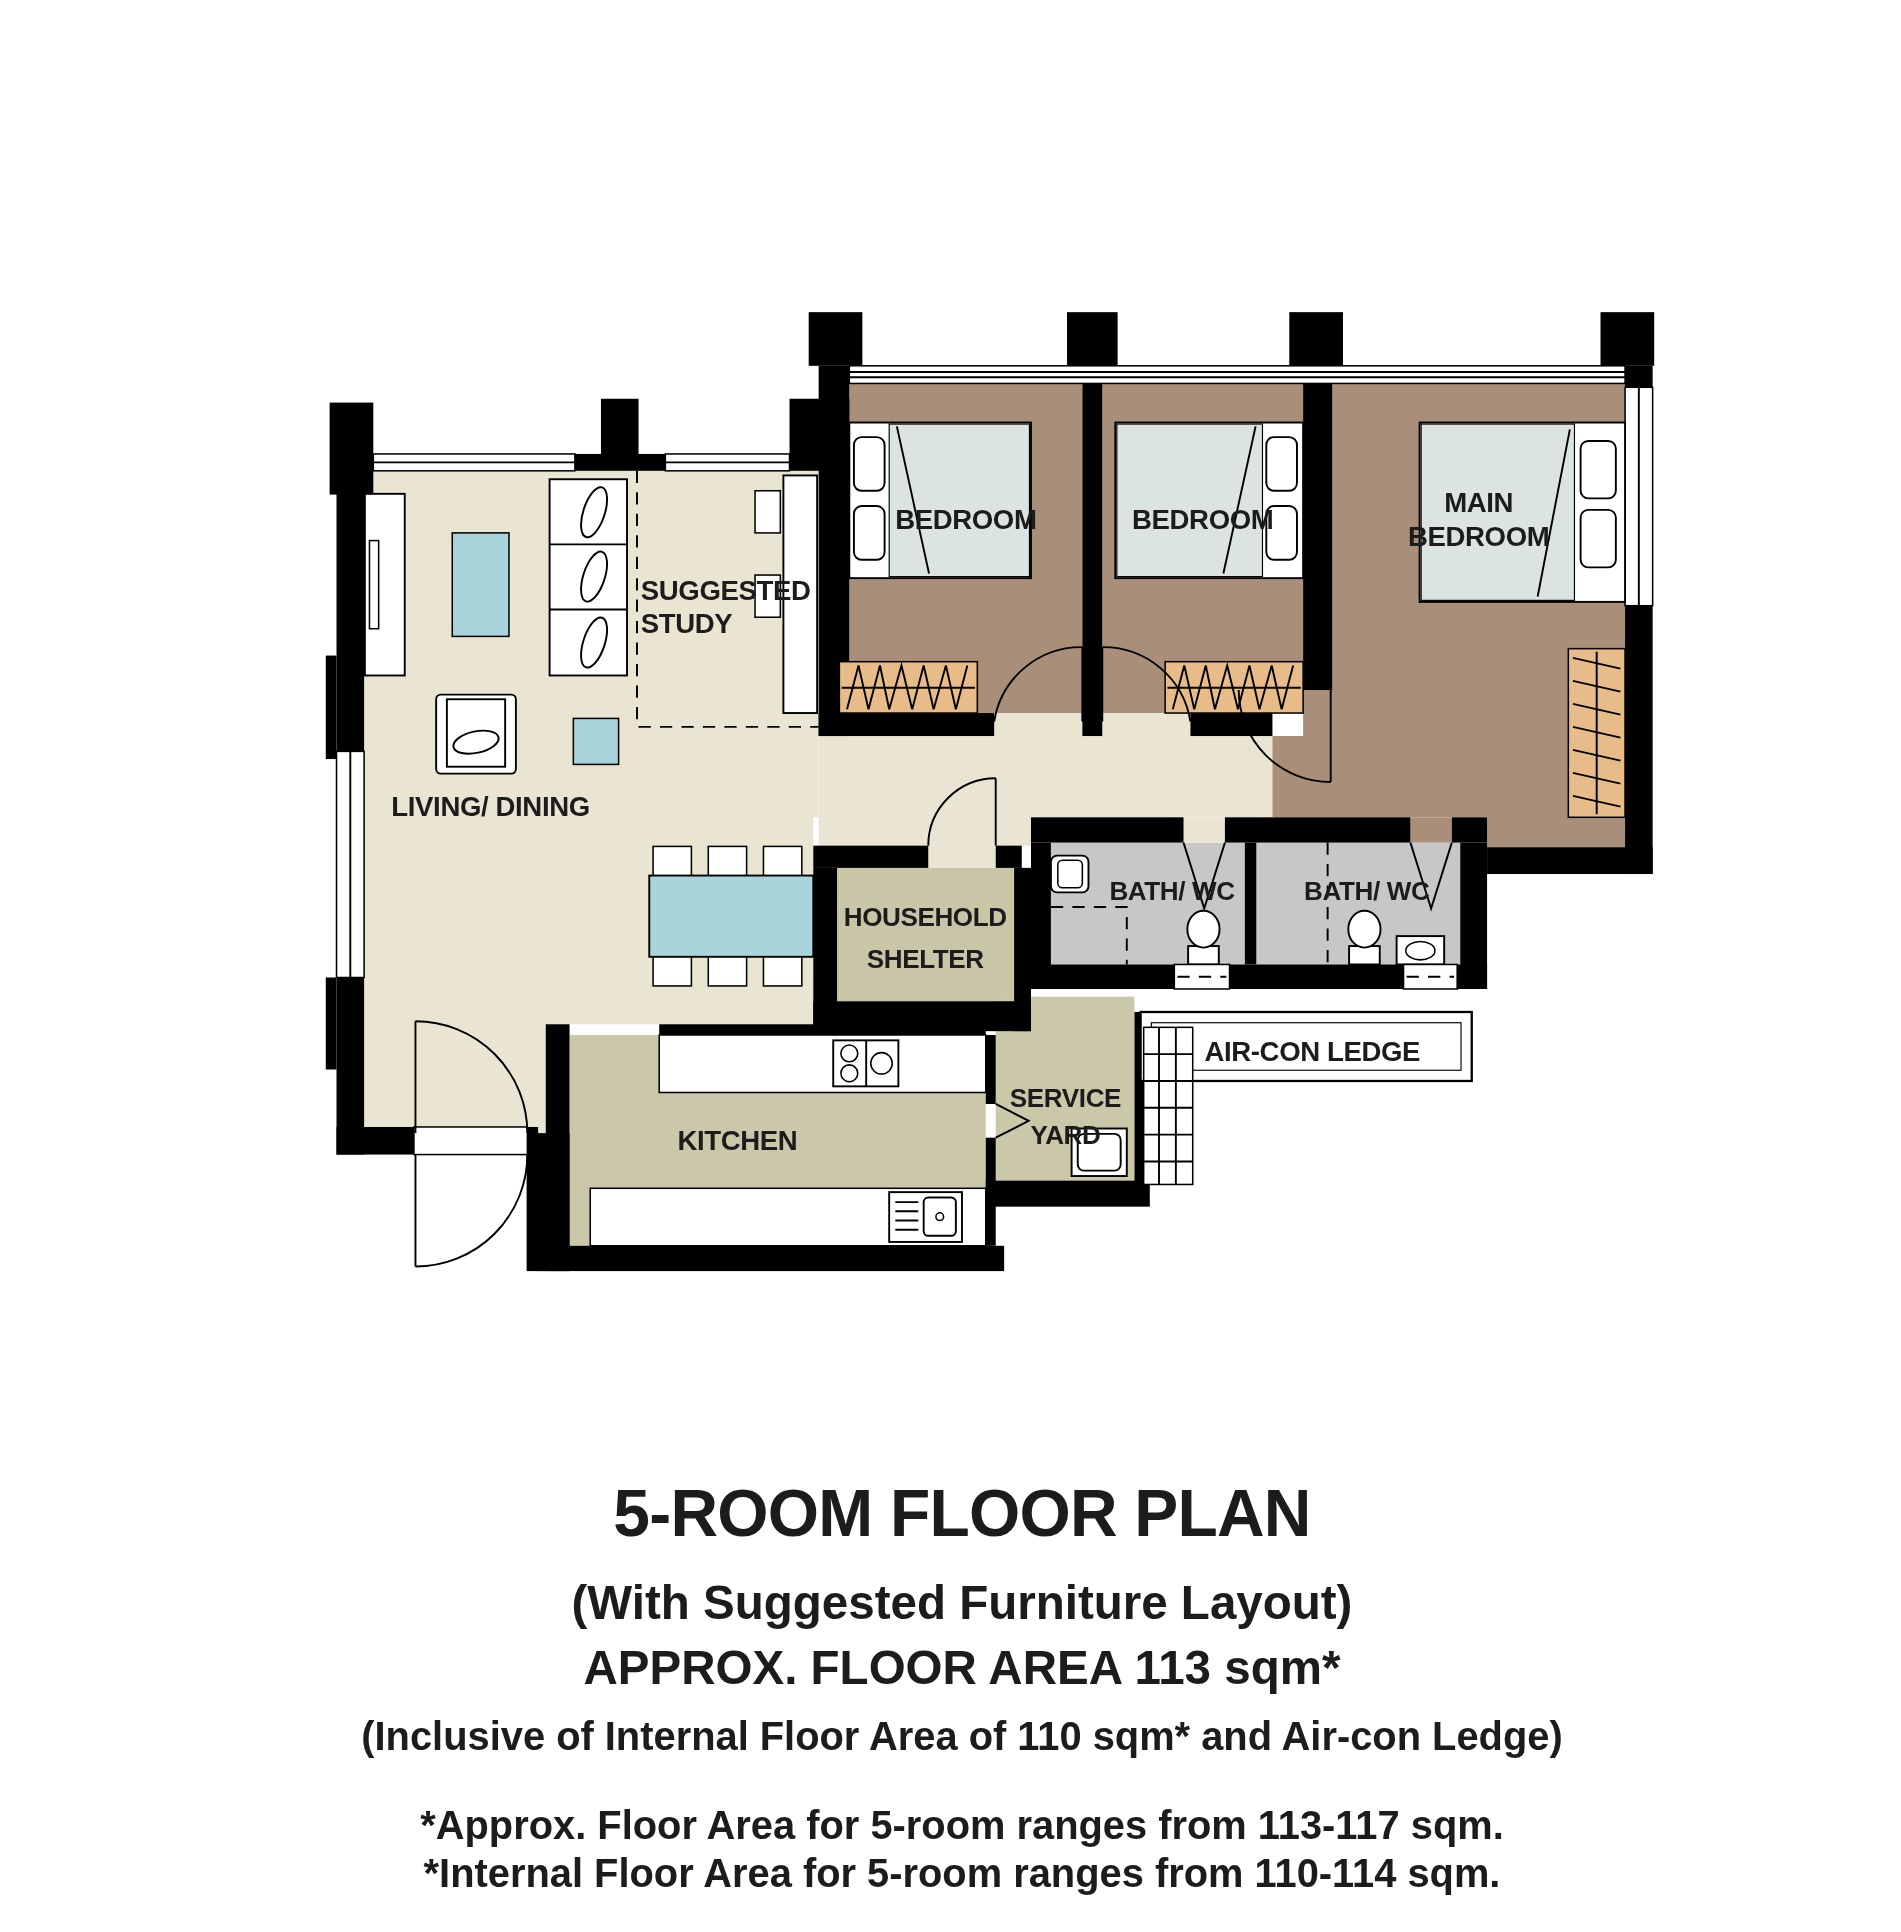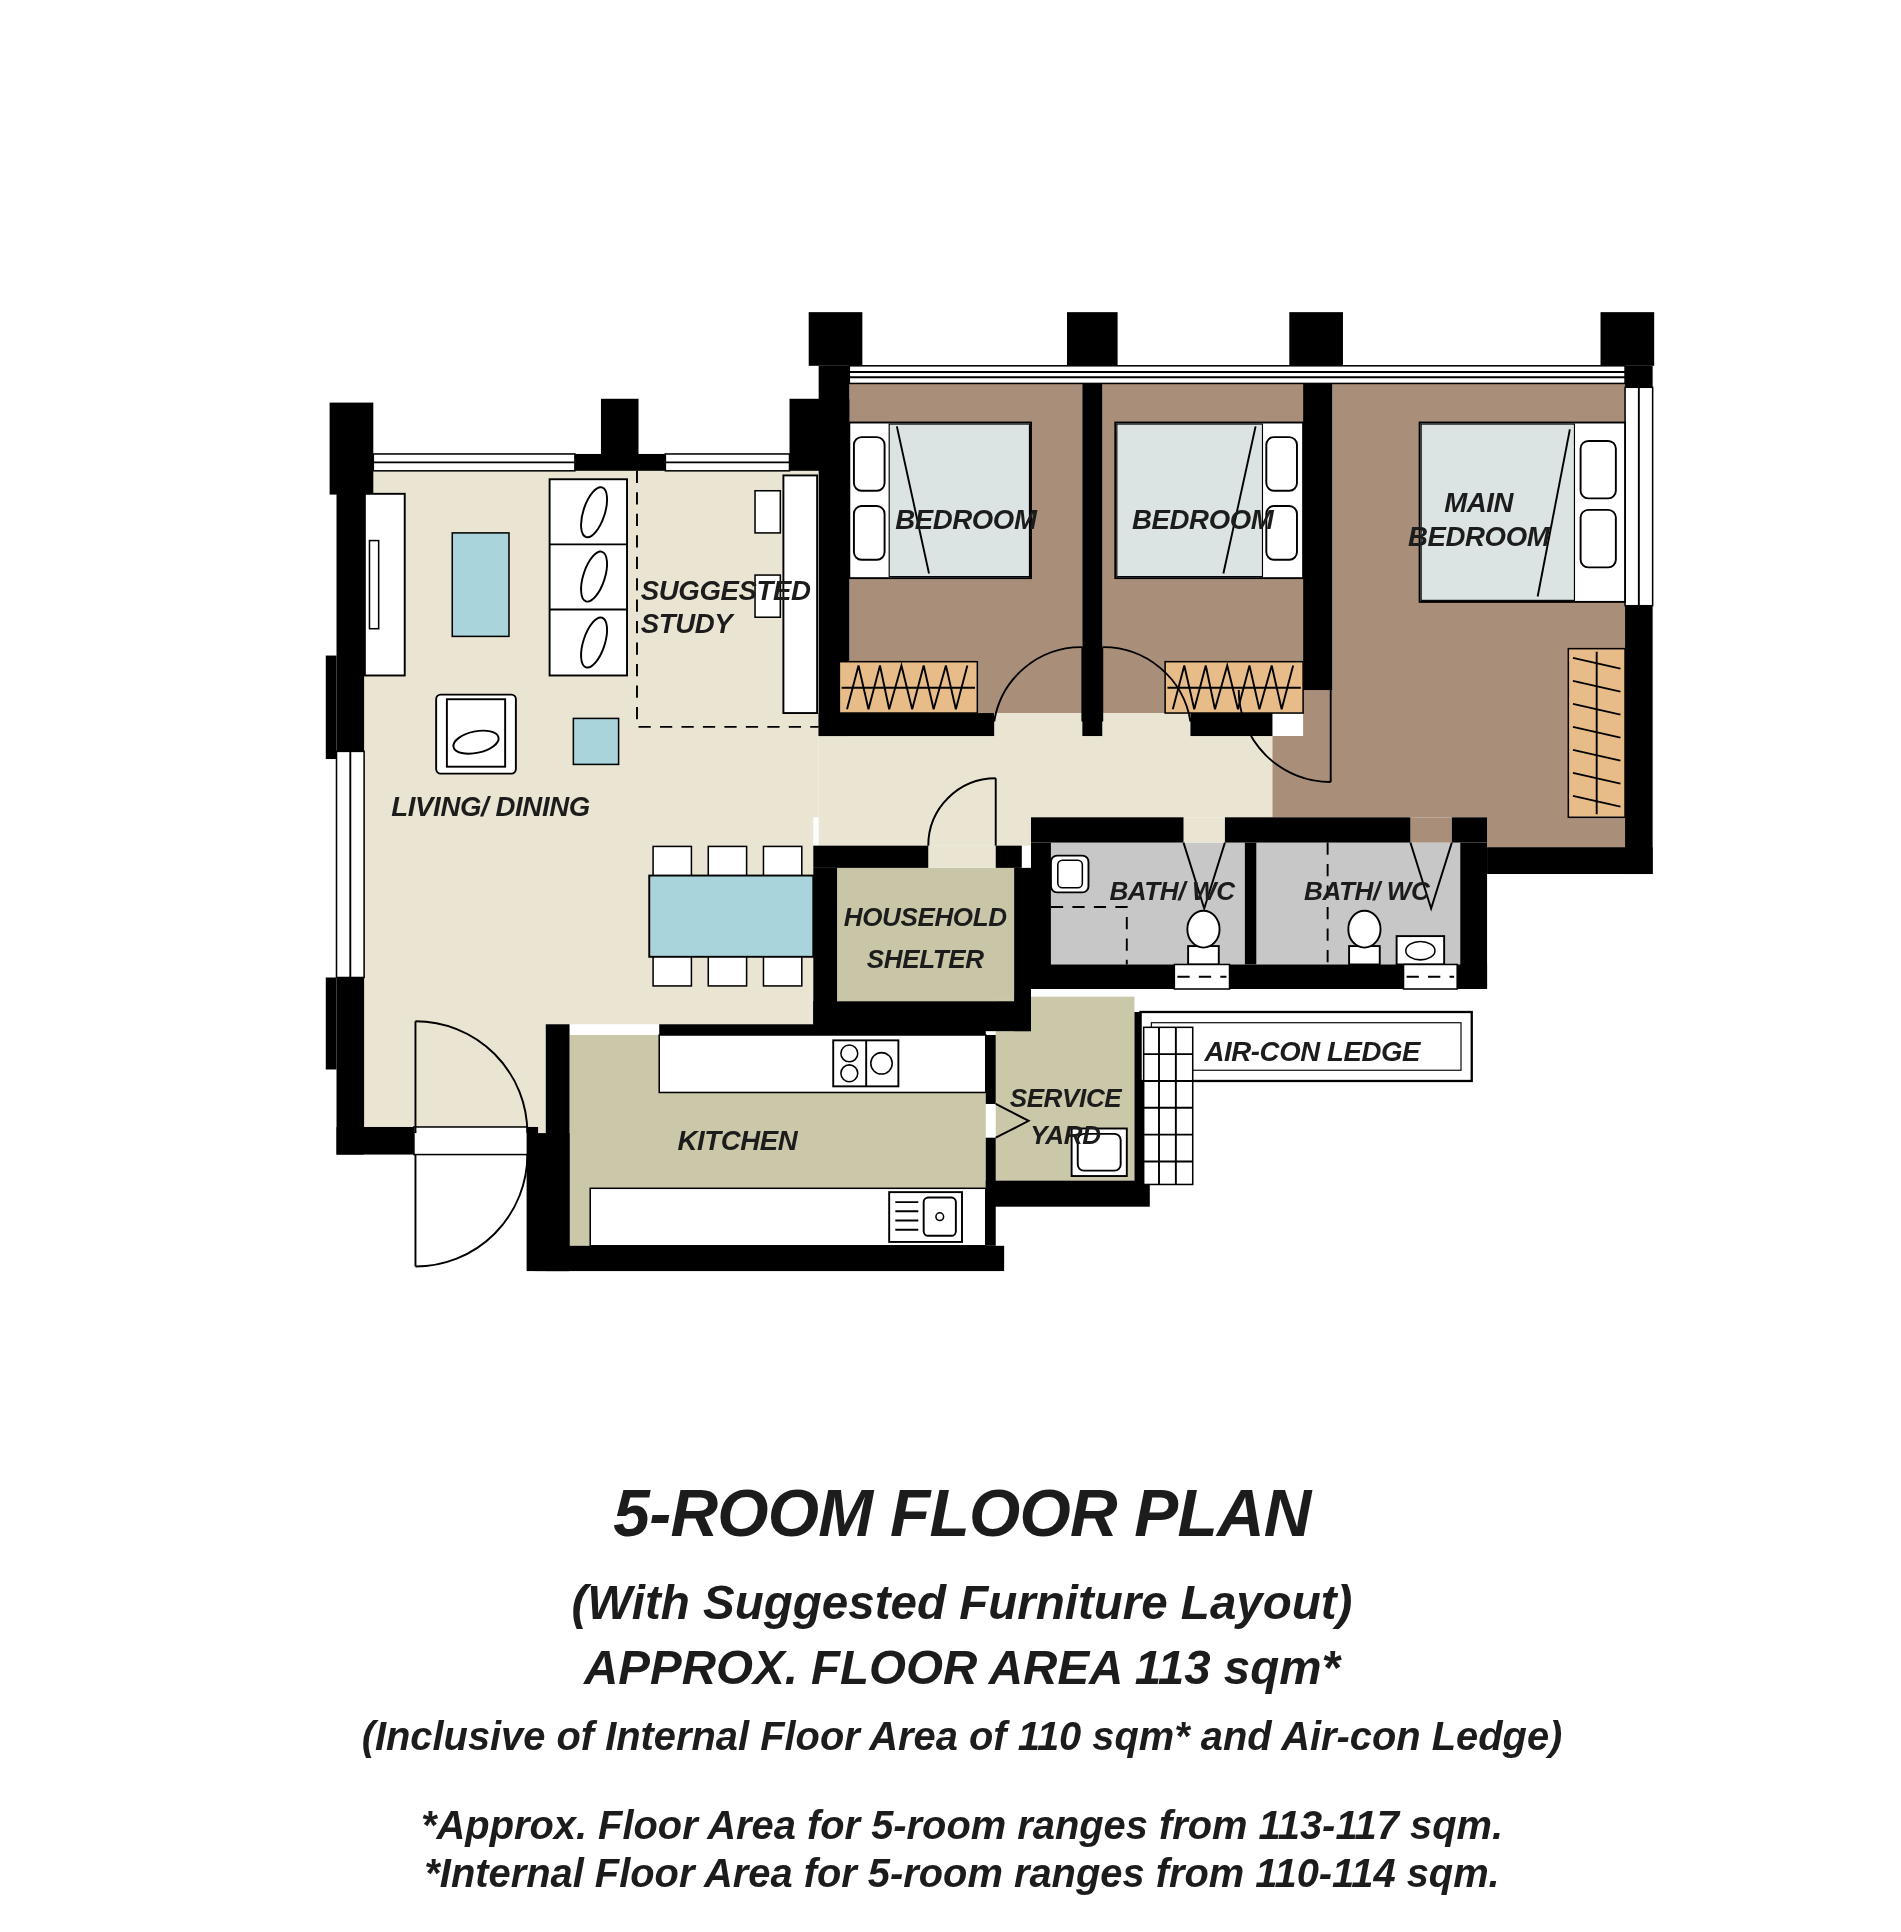--- a/index.html
+++ b/index.html
@@ -1,16 +1,16 @@
 <!DOCTYPE html>
 <html style="font-size:12.3px"><head>
 <meta charset="utf-8">
 <style>
   html,body{margin:0;padding:0;background:#ffffff;}
-  .page{width:1901px;height:1908px;position:relative;background:#fff;font-family:"Liberation Sans",sans-serif;font-style:italic;}
+  .page{width:1901px;height:1908px;position:relative;background:#fff;font-family:"Liberation Sans",sans-serif;}
   svg text{font-family:"Liberation Sans",sans-serif;font-weight:bold;fill:#1c1c1c;}
   .room-label{font-size:36px;letter-spacing:-0.5px;}
   .room-label-sm{font-size:34px;letter-spacing:-0.5px;}
   .title-main{font-size:86px;letter-spacing:-1px;}
   .title-sub{font-size:62px;}
   .title-area{font-size:62px;}
   .title-incl{font-size:52px;}
   .footnote{font-size:52px;}
   .wall{fill:#000;}
   .thinline{stroke:#000;stroke-width:2.5;fill:none;}

